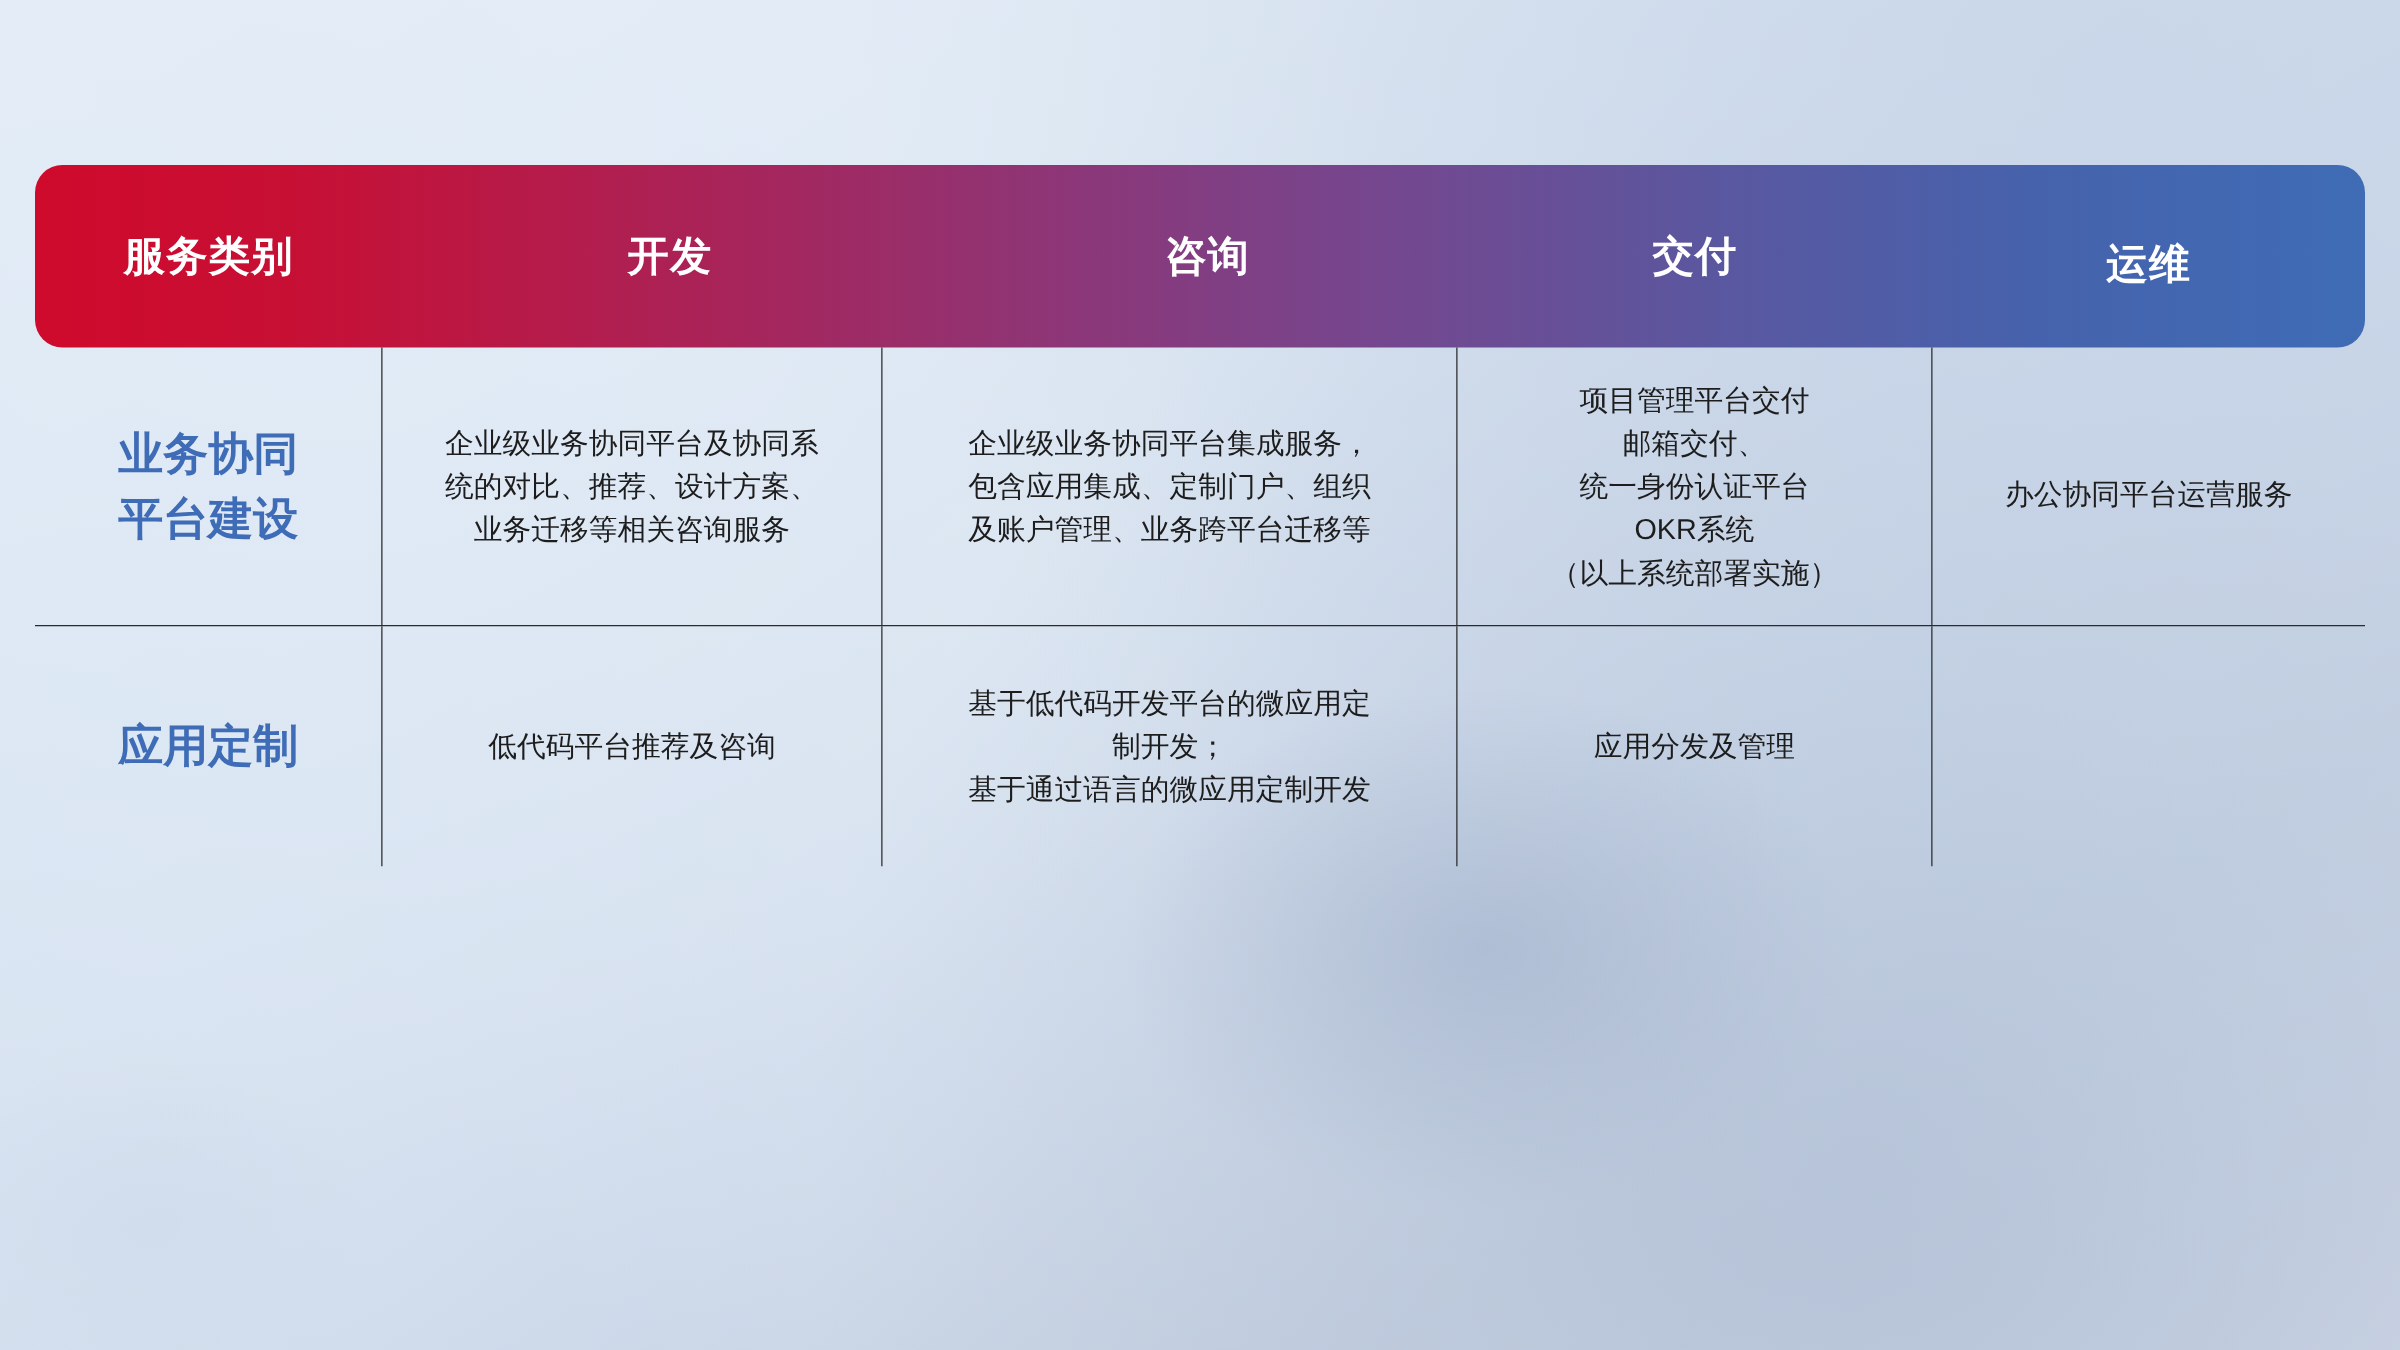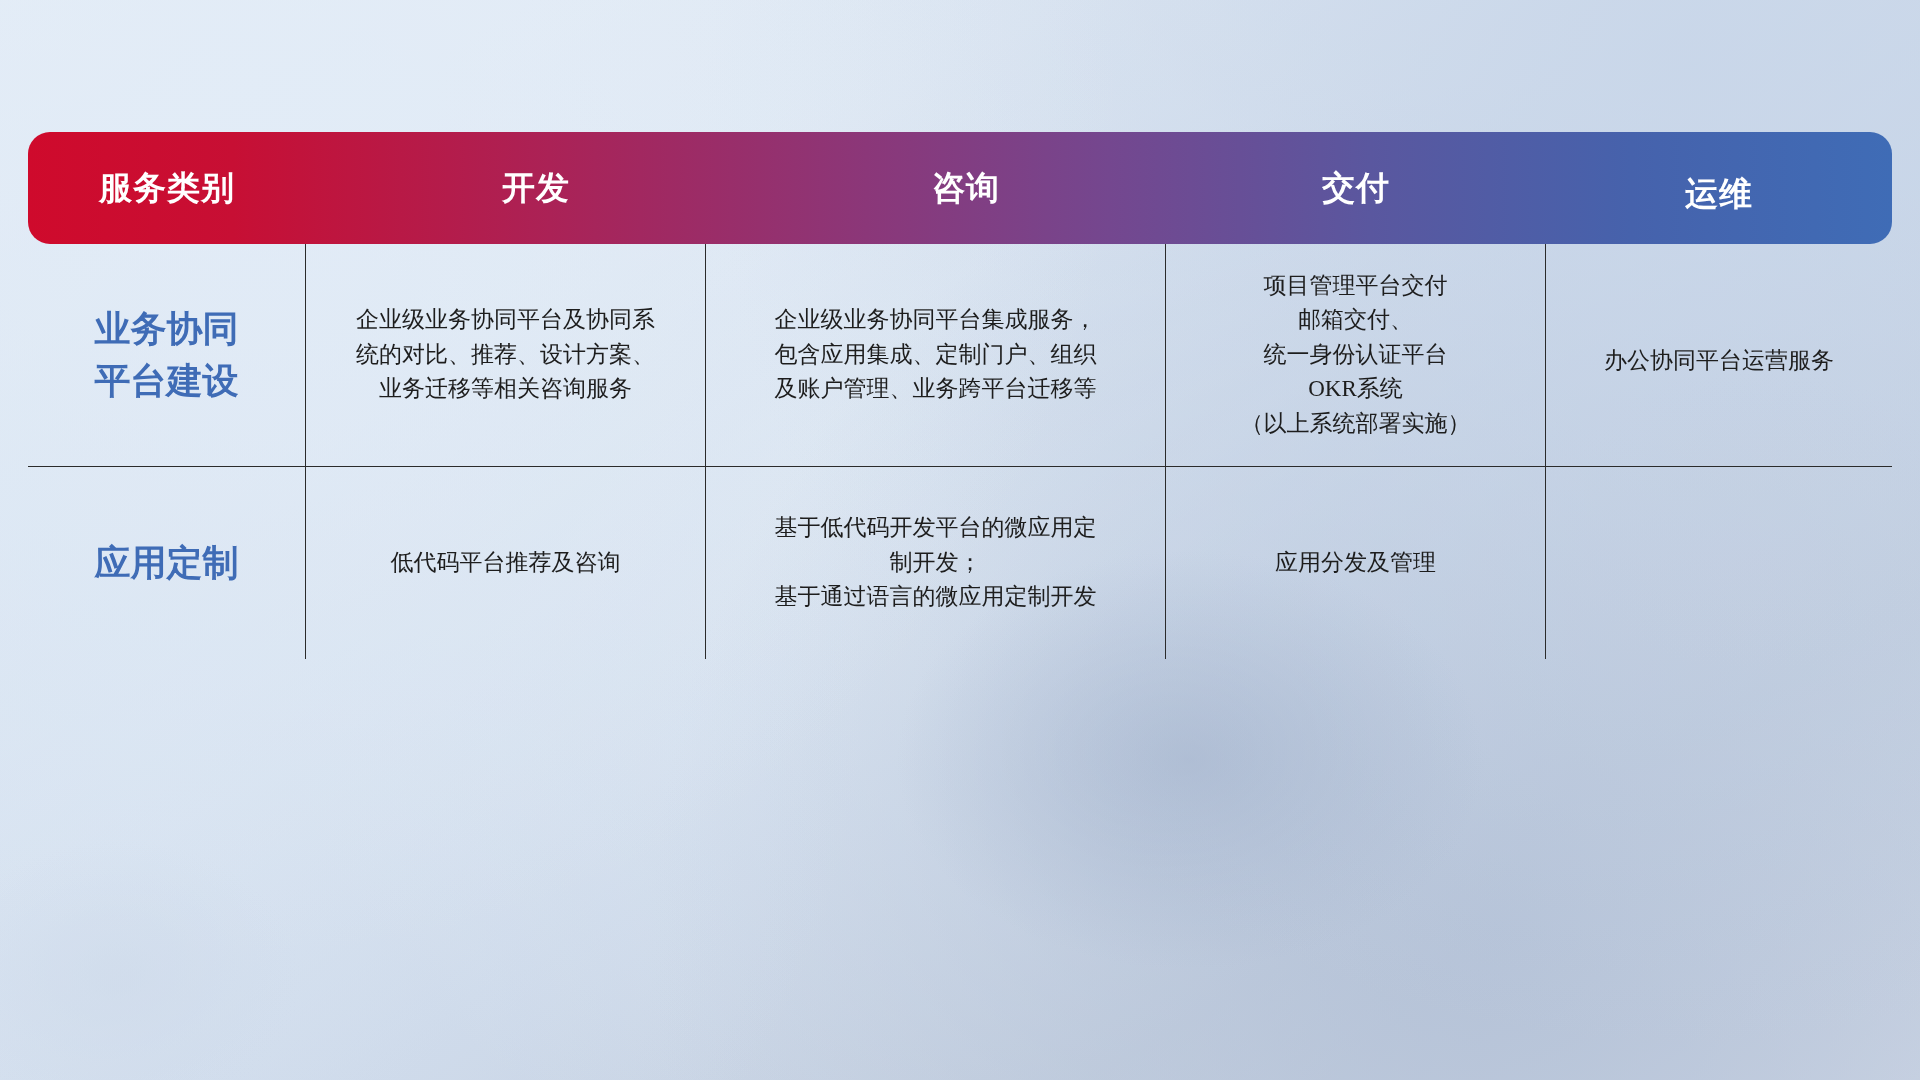--- a/index.html
+++ b/index.html
@@ -38,21 +38,21 @@
   .table-wrap {
     position: absolute;
     left: 28px;
     top: 132px;
     width: 1864px;
   }
 
   
   .thead {
     display: flex;
-    height: 112px;
+    height: 146px;
     border-radius: 22px;
     overflow: hidden;
     background: linear-gradient(90deg,
       #cf0a2c 0%,
       #c70f34 11%,
       #ab2256 28%,
       #8b3779 45%,
       #74478f 58%,
       #5a579f 72%,
       #4662ac 86%,
@@ -92,21 +92,20 @@
     padding: 14px 18px;
     display: flex;
     align-items: center;
     justify-content: center;
     text-align: center;
     font-size: 23px;
     line-height: 1.5;
     color: #1d1d1d;
     border-right: 1.5px solid #2b2b2b;
     white-space: pre-line;
-    font-family: Liberation Serif, serif;
   }
   .tcell.cat {
     border-right: 1.5px solid #2b2b2b;
     color: #3f6cb6;
     font-weight: bold;
     font-size: 36px;
     line-height: 1.45;
   }
   .tcell.last-col {
     border-right: none;

